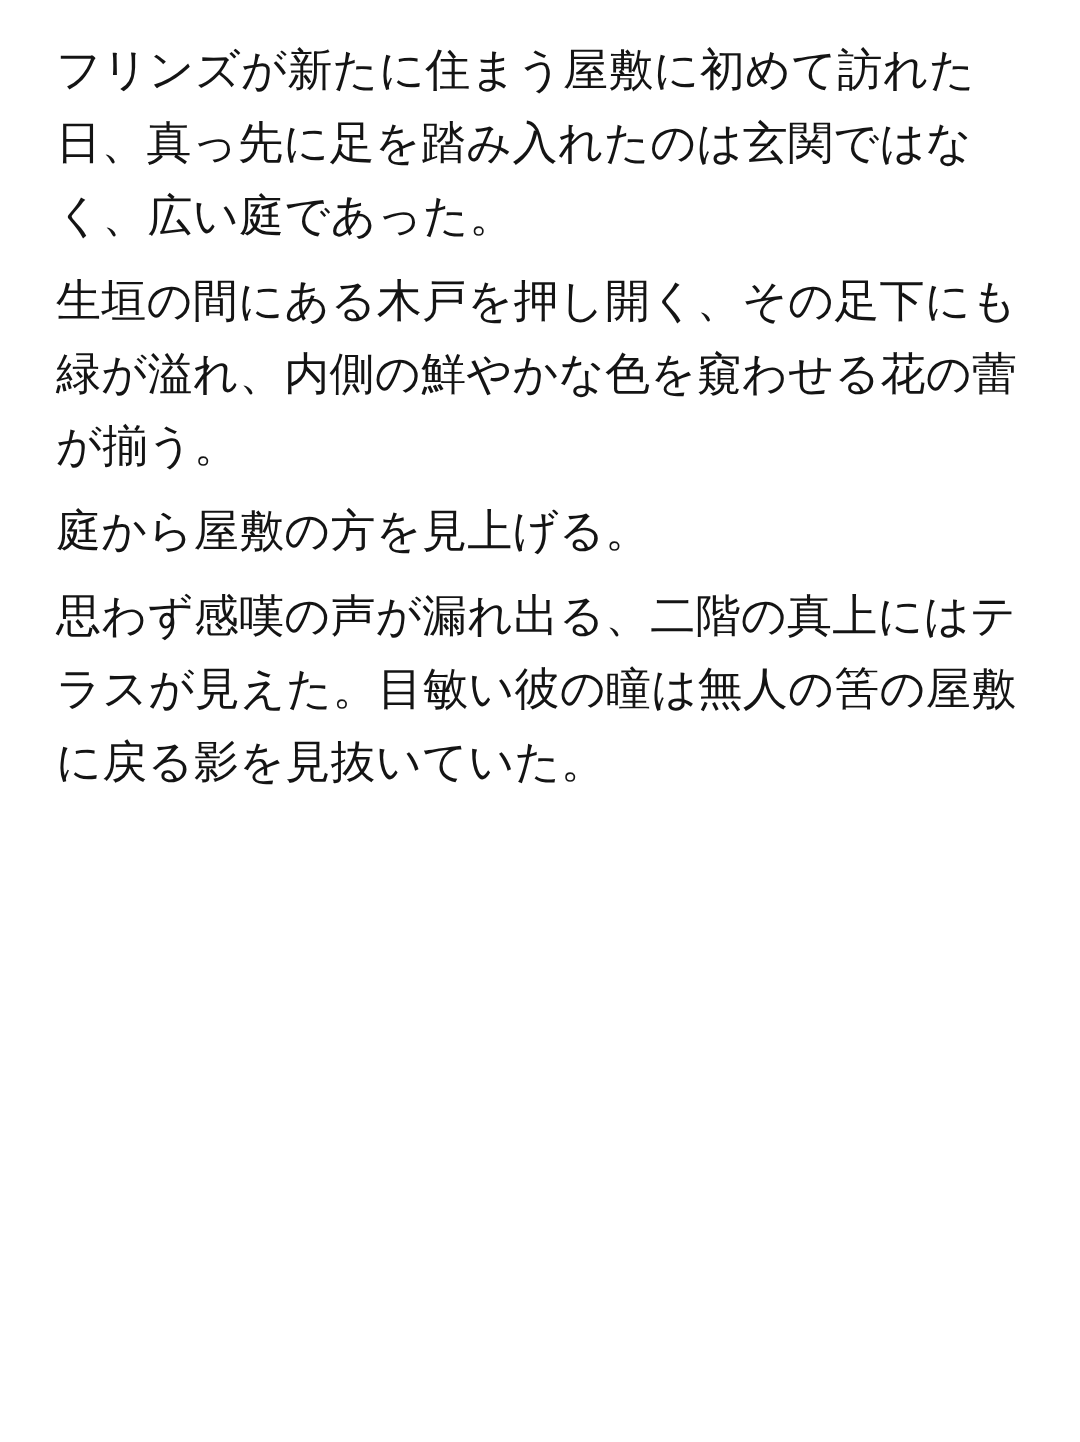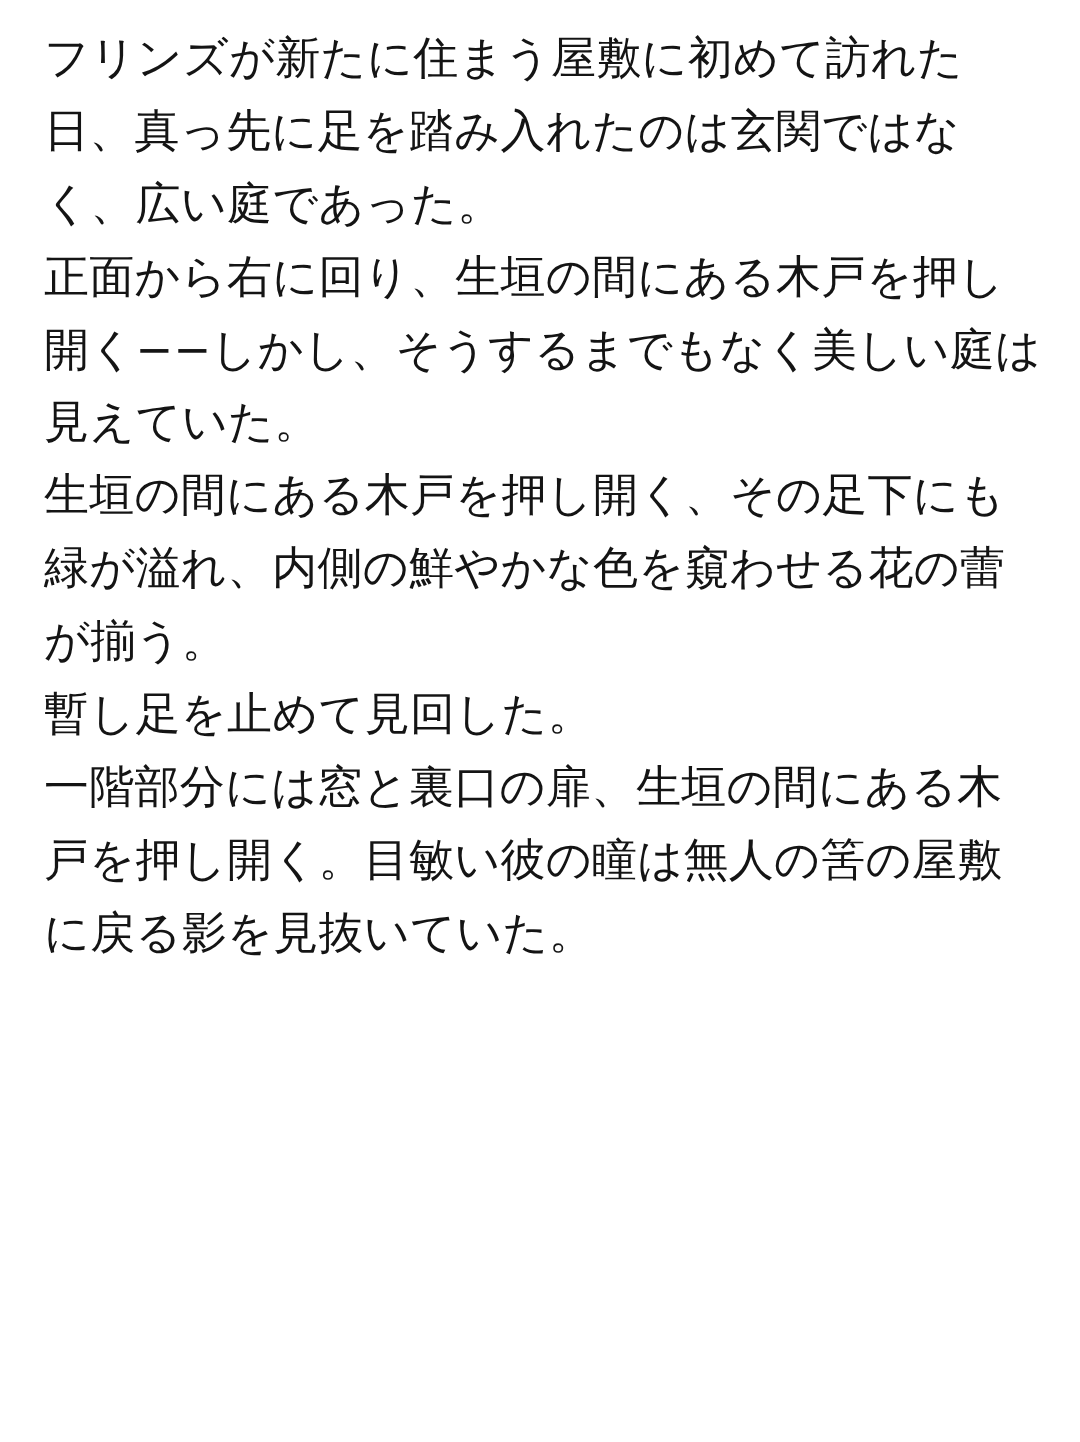--- a/index.html
+++ b/index.html
@@ -23,32 +23,31 @@
   }
   .novel-body {
     font-size: 45px;
     line-height: 1.62;
     letter-spacing: 0.005em;
     color: #141414;
     text-align: left;
     font-weight: 400;
   }
   .para {
-    margin: 0;
+    margin: 12px;
     padding: 0;
     text-indent: 0;
     white-space: normal;
     word-break: break-all;
     overflow-wrap: anywhere;
   }
 </style>
 </head>
 <body>
 
 <div class="page">
   <div class="novel-body">
     <p class="para">フリンズが新たに住まう屋敷に初めて訪れた日、真っ先に足を踏み入れたのは玄関ではなく、広い庭であった。</p>
-    <p class="para">正面から右に回り、生垣の間にある木戸を押し開く−−しかし、そうするまでもなく美しい庭は見えていた。</p>
     <p class="para">生垣の間にある木戸を押し開く、その足下にも緑が溢れ、内側の鮮やかな色を窺わせる花の蕾が揃う。</p>
-    <p class="para">暫し足を止めて見回した。</p>
-    <p class="para">一階部分には窓と裏口の扉、生垣の間にある木戸を押し開く。目敏い彼の瞳は無人の筈の屋敷に戻る影を見抜いていた。</p>
+    <p class="para">庭から屋敷の方を見上げる。</p>
+    <p class="para">思わず感嘆の声が漏れ出る、二階の真上にはテラスが見えた。目敏い彼の瞳は無人の筈の屋敷に戻る影を見抜いていた。</p>
   </div>
 </div>
 
 </body></html>

